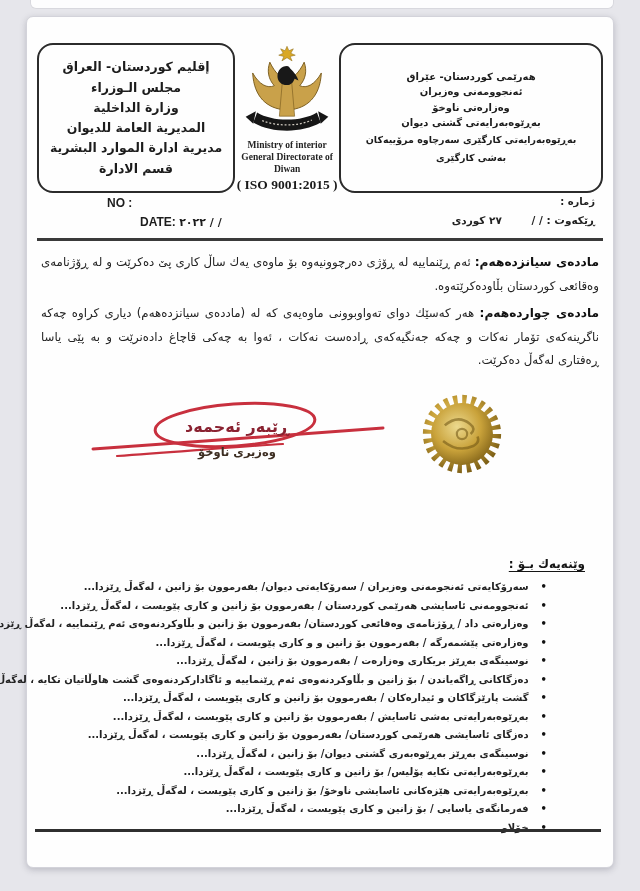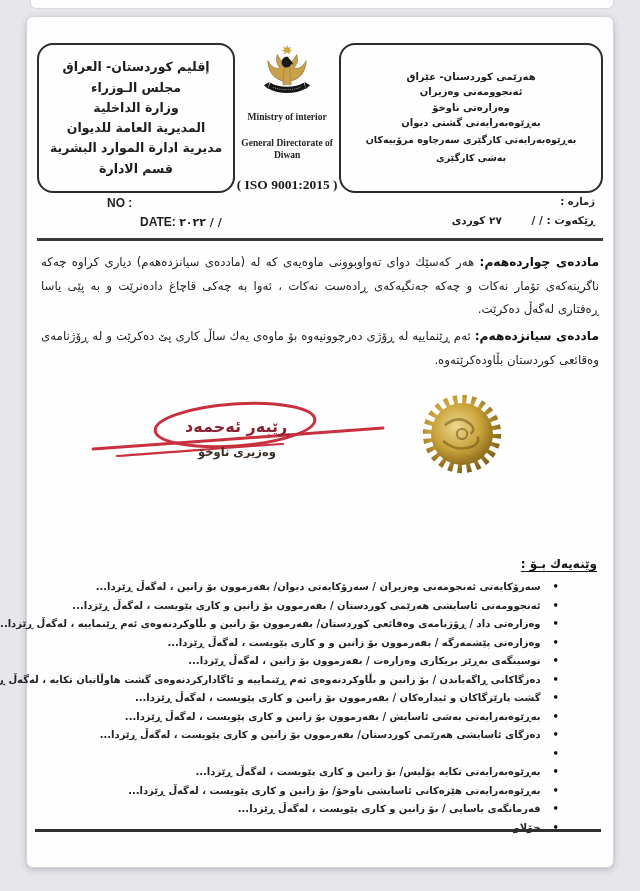--- a/index.html
+++ b/index.html
@@ -30,21 +30,21 @@
     border:2.5px solid #2b2b2b; border-radius:16px;
     padding:10px 10px; color:#1c1c1c; font-weight:bold;
     display:flex; flex-direction:column; justify-content:center;
   }
   .left-box { width:204px; text-align:center; font-size:12.5px; line-height:1.62; }
   .right-box { width:272px; text-align:center; }
   .right-box .hline-lg { font-size:10px; line-height:1.55; }
   .right-box .hline-sm { font-size:9.5px; line-height:1.9; }
   .center-col {
     flex:1; display:flex; flex-direction:column; align-items:center;
-    justify-content:flex-start; padding-top:2px;gap:14px;
+    justify-content:flex-start; padding-top:2px;
   }
   .emblem-svg { width:104px; height:96px; display:block; }
   .ministry-line { font-family:"Liberation Serif", serif; font-weight:bold;
     color:#232323; font-size:9.5px; line-height:1.25; text-align:center; }
   .iso-line { font-family:"Liberation Serif", serif; font-weight:bold;
     color:#1b1b1b; font-size:13.5px; margin-top:1px; }
 
   
   .ref-row {
     position:absolute; left:10px; right:10px; top:178px; height:46px;
@@ -76,21 +76,21 @@
   }
   .sig-title {
     position:absolute; left:70px; top:52px; width:160px; text-align:center;
     font-size:11.5px; font-weight:bold; color:#3d2e22; direction:rtl;
   }
 
   
   .seal { position:absolute; left:392px; top:374px; width:86px; height:86px; }
 
   
-  .recipients { position:absolute; left:14px; right:14px; top:540px; direction:rtl; }
+  .recipients { position:absolute; left:14px; right:26px; top:540px; direction:rtl; }
   .rec-heading {
     font-size:12px; font-weight:bold; color:#151515;
     text-decoration:underline; text-underline-offset:3px;
     margin-bottom:10px; padding-right:2px;
   }
   .rec-list { padding-right:40px; }
   .rec-item {
     display:flex; flex-direction:row; align-items:baseline;
     font-size:10px; font-weight:bold; color:#232323;
     line-height:1.1; margin-bottom:7.5px; white-space:nowrap;
@@ -171,23 +171,23 @@
       <div class="r1">NO :</div>
       <div class="r2">
         <span>DATE:</span>
         <span class="val">٢٠٢٢ /  /</span>
       </div>
     </div>
   </div>
 
   <div class="articles">
 
+      <p class="article"><span class="lead">ماددەی سیانزدەهەم:</span> <span>ئەم ڕێنماییە  لە ڕۆژی دەرچوونیەوە بۆ ماوەی یەك ساڵ کاری پێ دەکرێت و لە ڕۆژنامەی وەقائعی کوردستان بڵاودەکرێتەوە.</span></p>
+
       <p class="article"><span class="lead">ماددەی چواردەهەم:</span> <span>هەر کەسێك دوای تەواوبوونی ماوەیەی کە لە (ماددەی سیانزدەهەم) دیاری کراوە چەکە ناگرینەکەی تۆمار نەکات و چەکە جەنگیەکەی ڕادەست نەکات ، ئەوا بە چەکی قاچاغ دادەنرێت و بە پێی یاسا ڕەفتاری لەگەڵ دەکرێت.</span></p>
-
-      <p class="article"><span class="lead">ماددەی سیانزدەهەم:</span> <span>ئەم ڕێنماییە  لە ڕۆژی دەرچوونیەوە بۆ ماوەی یەك ساڵ کاری پێ دەکرێت و لە ڕۆژنامەی وەقائعی کوردستان بڵاودەکرێتەوە.</span></p>
     </div>
 
   <div class="sig-block">
     <svg class="sig-svg" viewBox="0 0 300 96">
       <ellipse cx="148" cy="32" rx="80" ry="21" fill="none" stroke="#c8303e" stroke-width="3" transform="rotate(-4 148 32)"></ellipse>
       <path d="M6 56 C90 50 230 40 296 35" fill="none" stroke="#c8303e" stroke-width="3" stroke-linecap="round"></path>
       <path d="M30 63 C100 58 160 53 196 51" fill="none" stroke="#c8303e" stroke-width="2.2" stroke-linecap="round"></path>
     </svg>
     <div class="sig-name">ڕێبەر ئەحمەد</div>
     <div class="sig-title">وەزیری ناوخۆ</div>
@@ -254,20 +254,21 @@
           <span>بەڕێوەبەرایەتی بەشی ئاسایش / بفەرموون بۆ زانین و کاری پێویست ، لەگەڵ ڕێزدا...</span>
         </div>
 
         <div class="rec-item">
           <span class="rec-bullet">•</span>
           <span>دەزگای ئاسایشی هەرێمی کوردستان/ بفەرموون بۆ زانین و کاری پێویست ، لەگەڵ ڕێزدا...</span>
         </div>
 
         <div class="rec-item">
           <span class="rec-bullet">•</span>
+          <span>نوسینگەی بەڕێز بەڕێوەبەری گشتی دیوان/ بۆ زانین ، لەگەڵ ڕێزدا...</span>
         </div>
 
         <div class="rec-item">
           <span class="rec-bullet">•</span>
           <span>بەڕێوەبەرایەتی تکایە پۆلیس/ بۆ زانین و کاری پێویست ، لەگەڵ ڕێزدا...</span>
         </div>
 
         <div class="rec-item">
           <span class="rec-bullet">•</span>
           <span>بەڕێوەبەرایەتی هێزەکانی ئاسایشی ناوخۆ/ بۆ زانین و کاری پێویست ، لەگەڵ ڕێزدا...</span>

